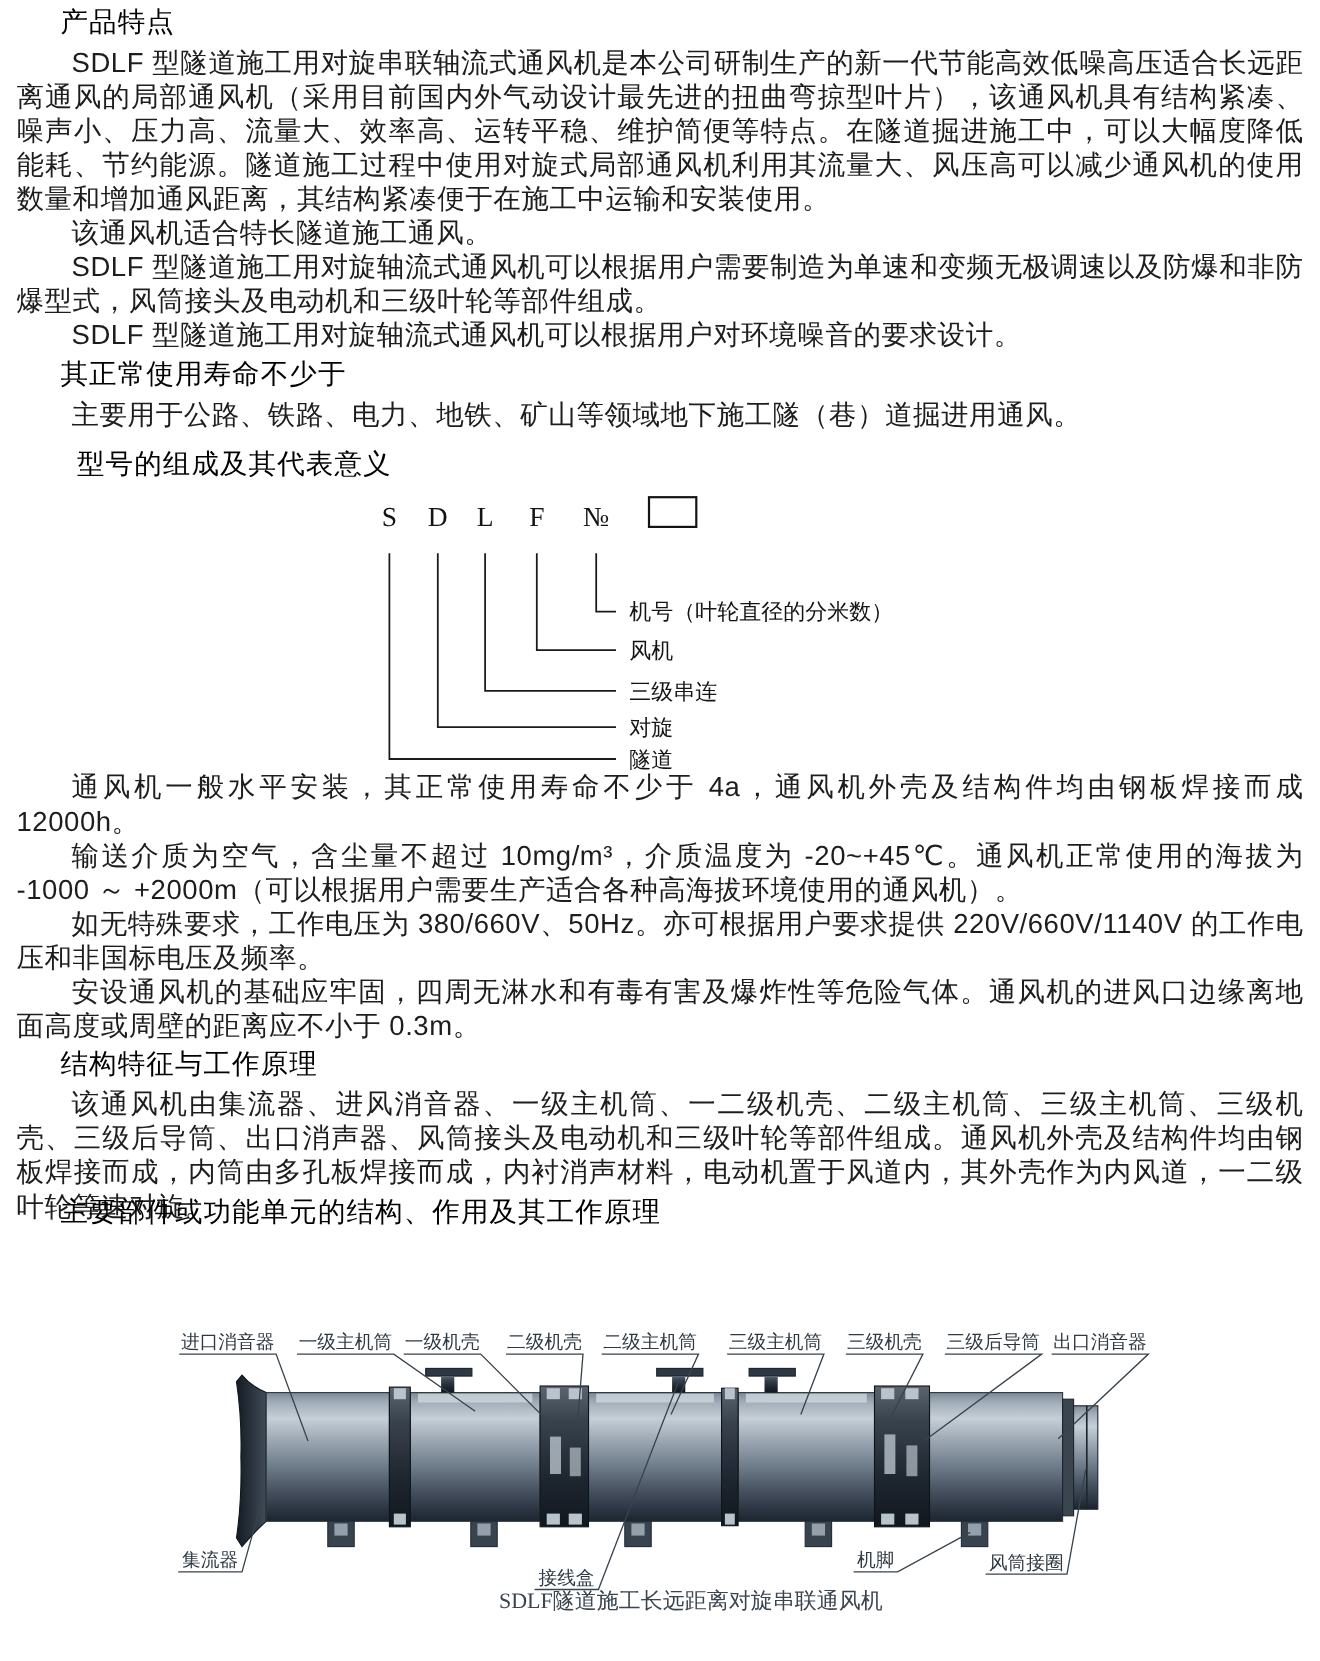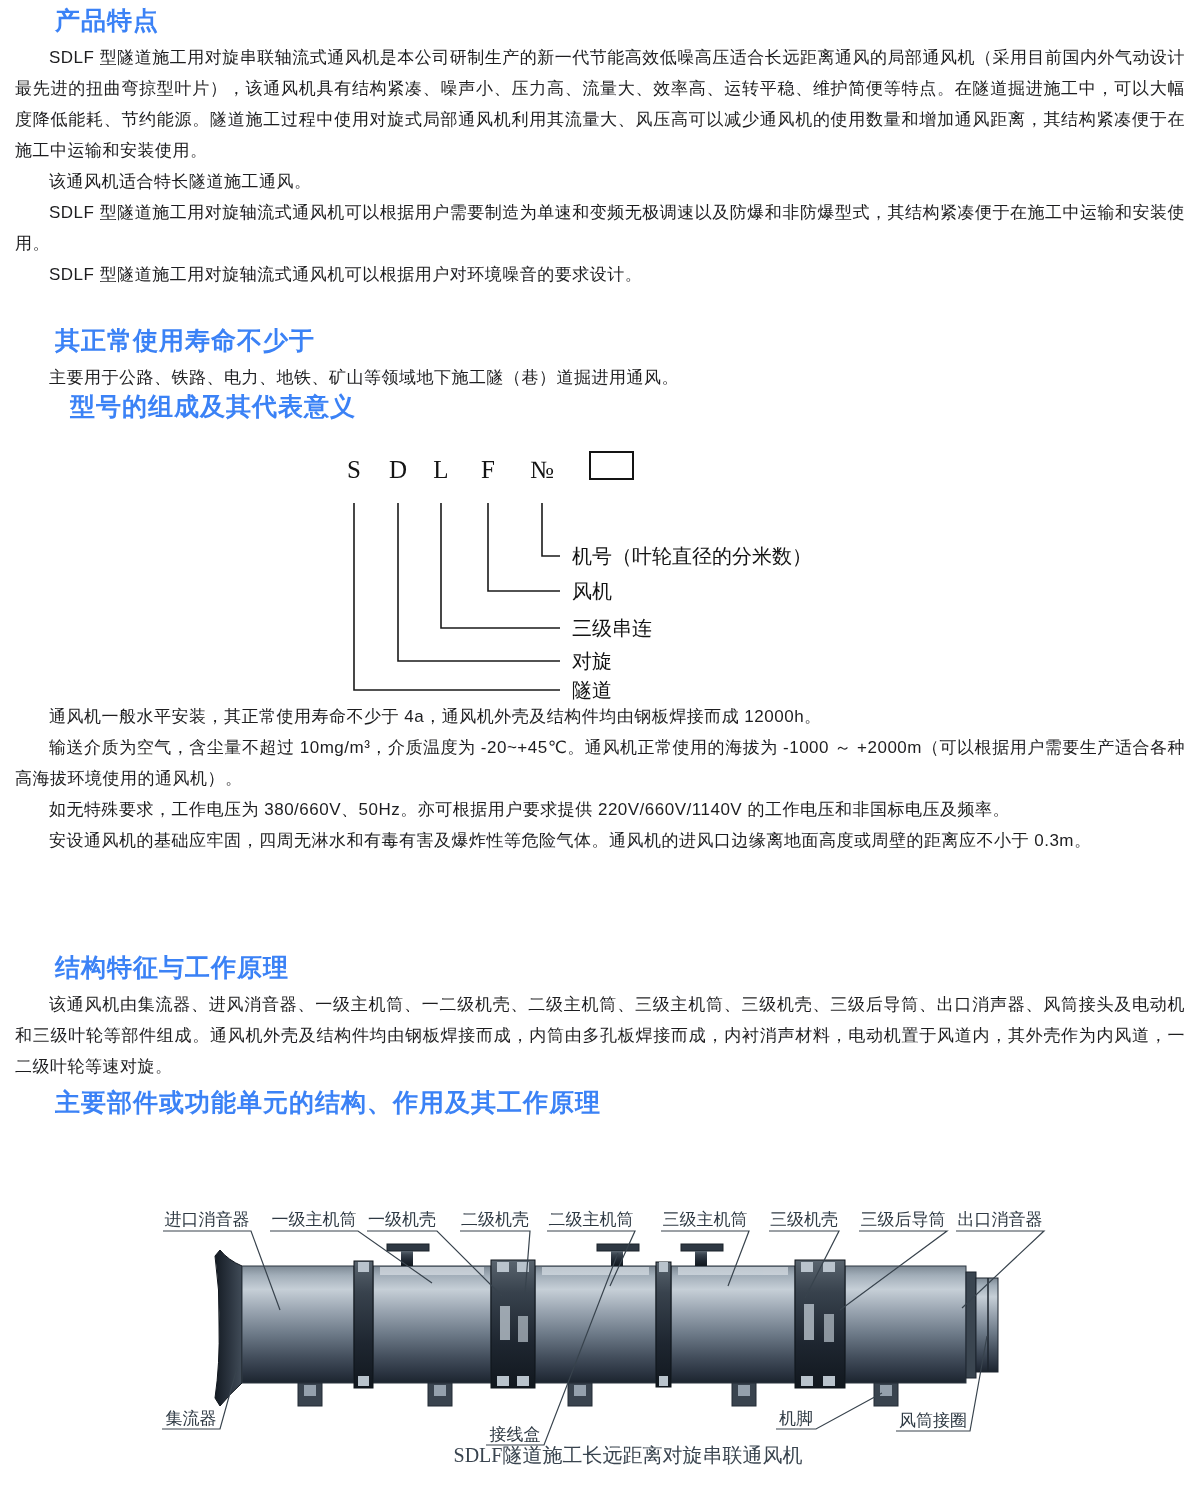--- a/index.html
+++ b/index.html
@@ -3,46 +3,46 @@
 <meta charset="utf-8">
 <style>
   html,body{margin:0;padding:0;}
   body{
     width:1200px;height:1510px;position:relative;background:#ffffff;
     font-family:"Liberation Sans","DejaVu Sans",sans-serif;
     color:#1d1d1f;overflow:hidden;
   }
   section{position:absolute;left:0;width:1200px;box-sizing:border-box;padding:0 15px;}
   h2{
-    color:#3b82f6;font-size:25px;line-height:29px;font-weight:bold;
+    color:#000000;font-size:25px;line-height:29px;font-weight:normal;
     margin:0 0 7px 40px;letter-spacing:1px;
   }
   p{
-    margin:0;font-size:17px;line-height:31px;text-indent:2em;
+    margin:0;font-size:25px;line-height:31px;text-indent:2em;
     text-align:justify;letter-spacing:0.5px;
   }
-  #s1{top:6px;}  #s2{top:326px;} #s3{top:392px;padding-left:30px;}
+  #s1{top:6px;}  #s2{top:326px;} #s3{top:408px;padding-left:30px;}
   #s4{top:701px;} #s5{top:953px;} #s6{top:1088px;}
   #model-svg{position:absolute;top:438px;left:0;}
   #fan-svg{position:absolute;top:1198px;left:140px;}
   .mono-line{stroke:#1a1a1a;stroke-width:1.6;fill:none;}
   .leader{stroke:#38434d;stroke-width:1.2;fill:none;}
   .dlabel{font-family:"Liberation Serif","DejaVu Serif",serif;fill:#2e3943;font-size:17px;}
   .mlabel{font-family:"Liberation Serif","DejaVu Serif",serif;fill:#141414;font-size:20px;}
   .mletter{font-family:"Liberation Serif","DejaVu Serif",serif;fill:#141414;font-size:25px;}
   .caption{font-family:"Liberation Serif","DejaVu Serif",serif;fill:#39444f;font-size:20px;}
 </style>
 </head>
 <body>
 
 <section id="s1">
   <h2>产品特点</h2>
   <p>SDLF 型隧道施工用对旋串联轴流式通风机是本公司研制生产的新一代节能高效低噪高压适合长远距离通风的局部通风机（采用目前国内外气动设计最先进的扭曲弯掠型叶片），该通风机具有结构紧凑、噪声小、压力高、流量大、效率高、运转平稳、维护简便等特点。在隧道掘进施工中，可以大幅度降低能耗、节约能源。隧道施工过程中使用对旋式局部通风机利用其流量大、风压高可以减少通风机的使用数量和增加通风距离，其结构紧凑便于在施工中运输和安装使用。</p>
   <p>该通风机适合特长隧道施工通风。</p>
-  <p>SDLF 型隧道施工用对旋轴流式通风机可以根据用户需要制造为单速和变频无极调速以及防爆和非防爆型式，其结构紧凑便于在施工中运输和安装使用。</p>
+  <p>SDLF 型隧道施工用对旋轴流式通风机可以根据用户需要制造为单速和变频无极调速以及防爆和非防爆型式，风筒接头及电动机和三级叶轮等部件组成。</p>
   <p>SDLF 型隧道施工用对旋轴流式通风机可以根据用户对环境噪音的要求设计。</p>
 </section>
 
 <section id="s2">
   <h2>其正常使用寿命不少于</h2>
   <p>主要用于公路、铁路、电力、地铁、矿山等领域地下施工隧（巷）道掘进用通风。</p>
 </section>
 
 <section id="s3">
   <h2>型号的组成及其代表意义</h2>

